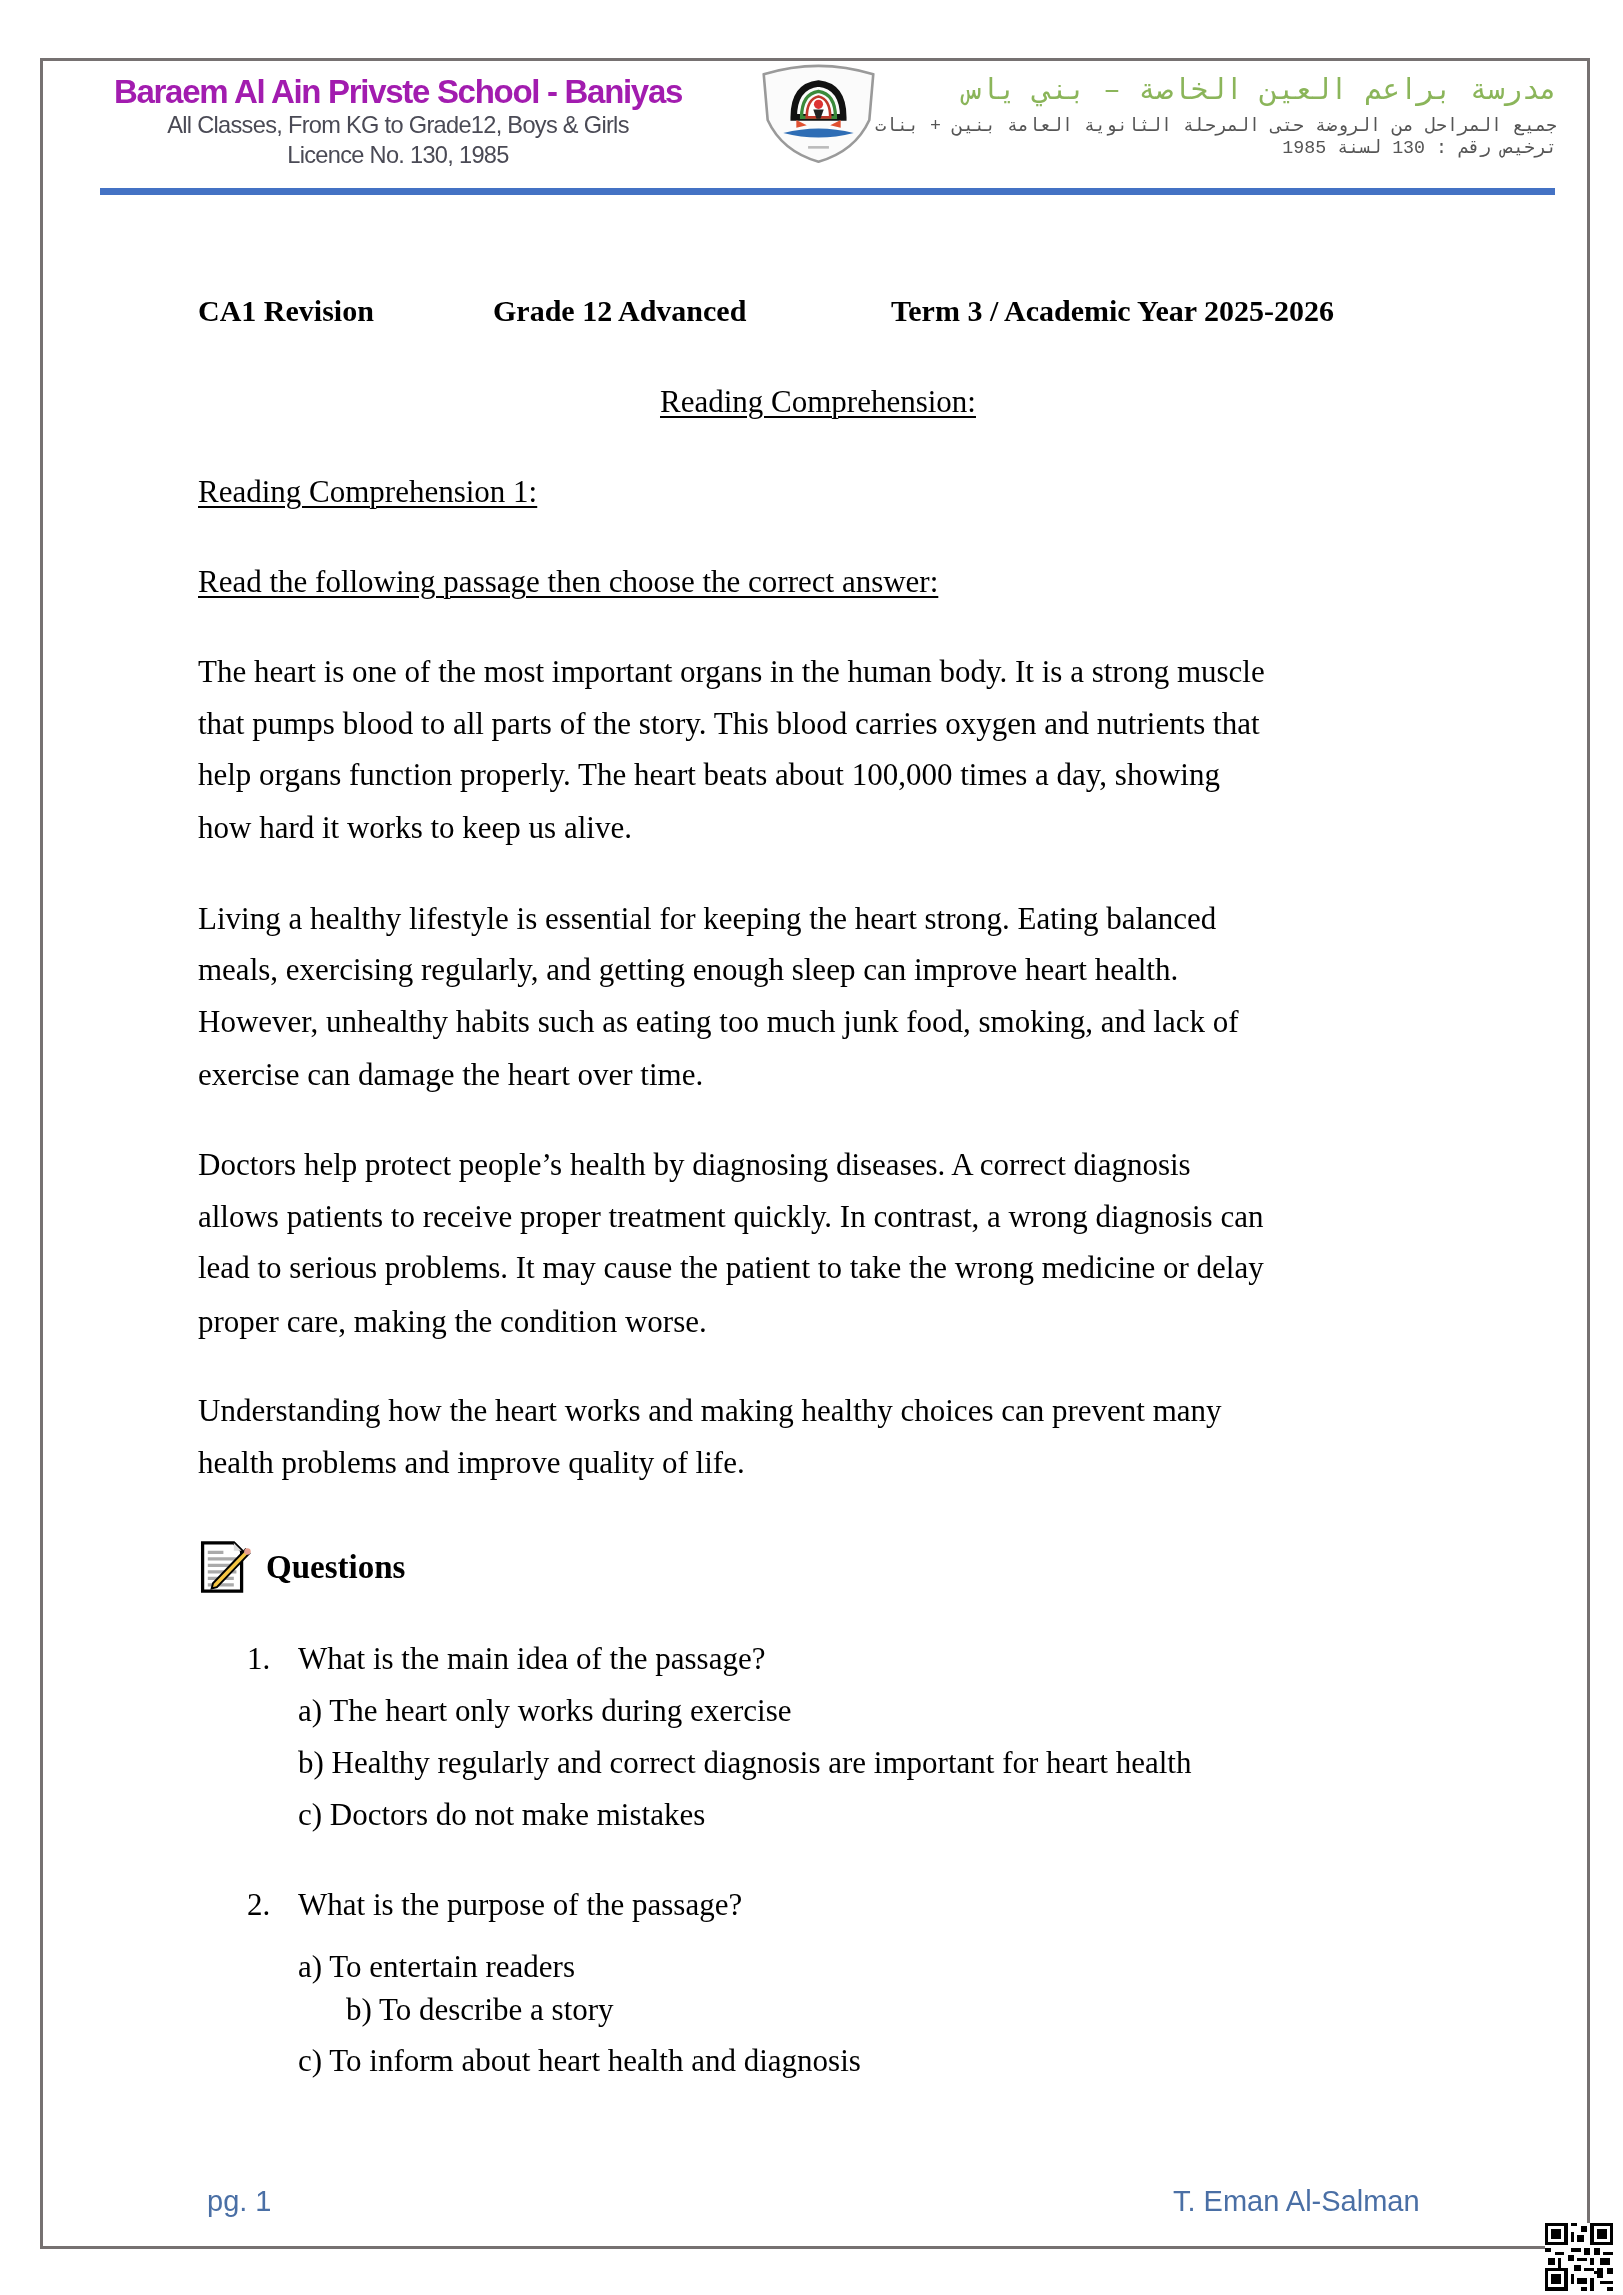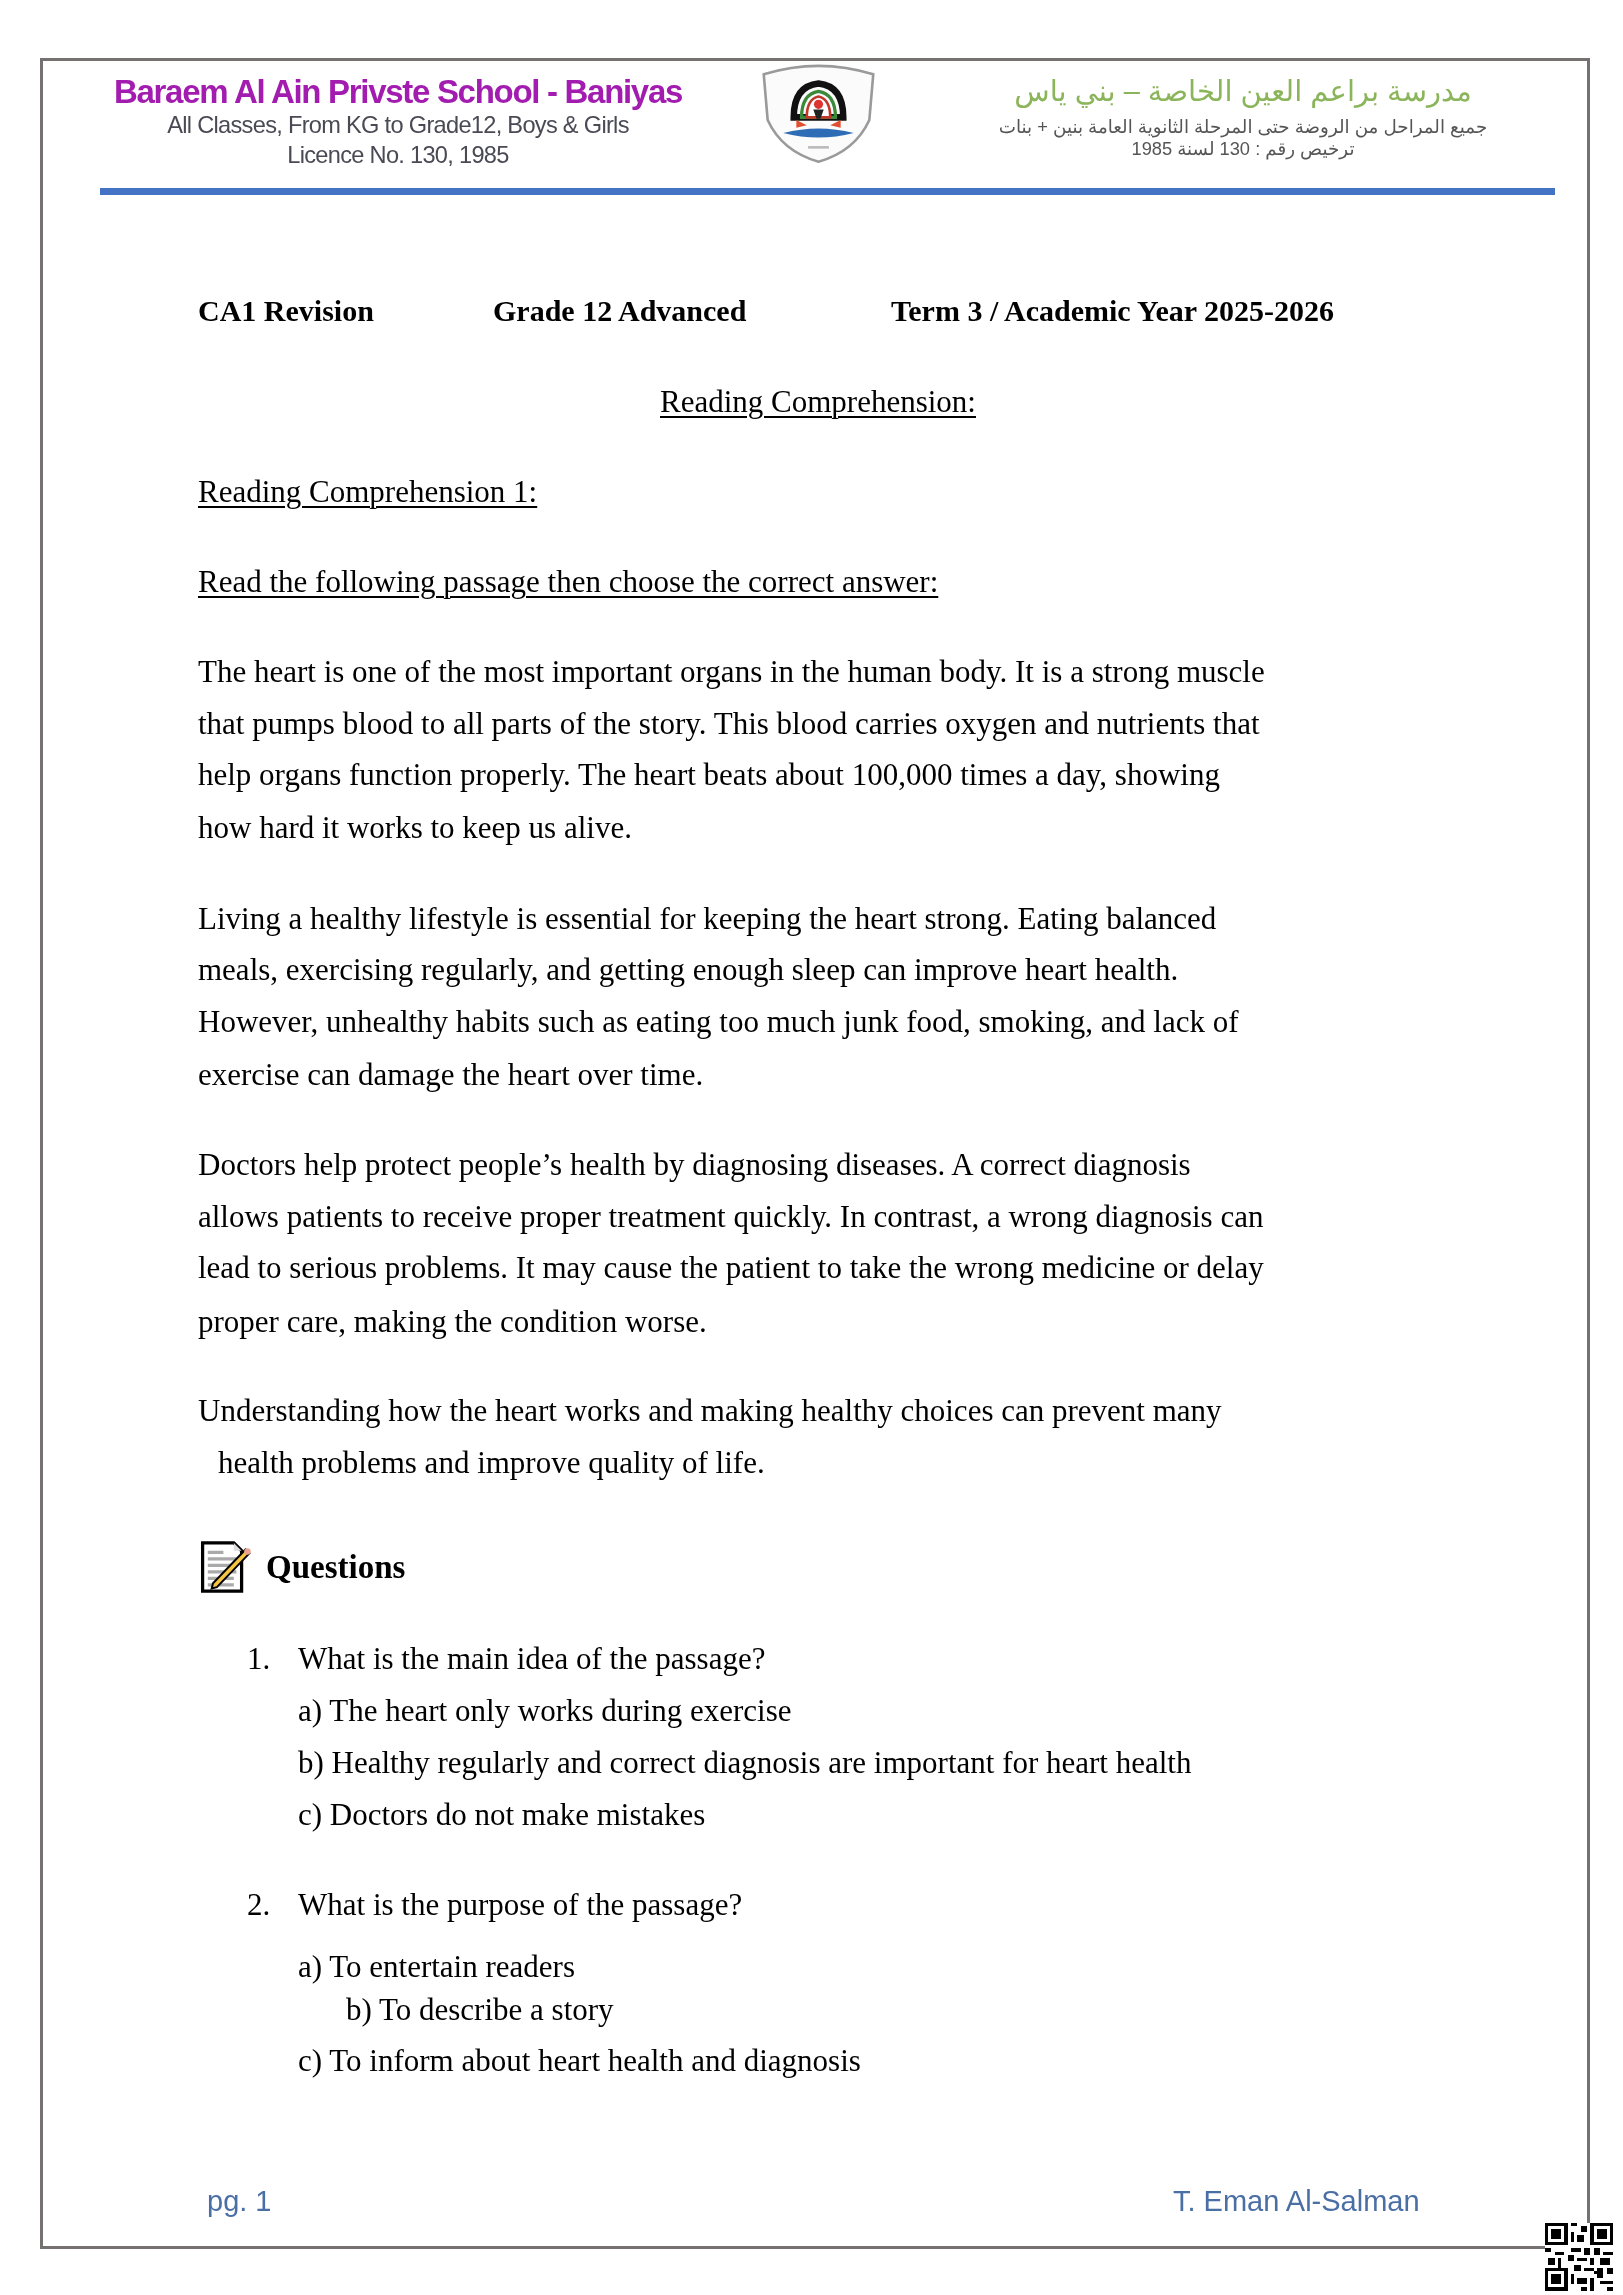--- a/index.html
+++ b/index.html
@@ -4,21 +4,21 @@
 <style>
   html, body { margin: 0; padding: 0; background: #ffffff; }
   body { width: 1623px; height: 2295px; position: relative; overflow: hidden; }
   .abs { position: absolute; white-space: nowrap; }
   .frame { position: absolute; left: 40px; top: 58px; width: 1550px; height: 2191px;
            border: 3.9px solid #767171; box-sizing: border-box; }
   .blue-rule { position: absolute; left: 100px; top: 188px; width: 1455px; height: 6.5px; background: #4472c4; }
   .en-head { font-family: "Liberation Sans", sans-serif; color: #4a4a55; text-align: center; width: 654px; left: 71px; }
   .en-title { font-weight: bold; font-size: 33px; color: #a21caf; letter-spacing: -1.3px; line-height: 39px; }
   .en-sub { font-size: 23.6px; line-height: 29px; letter-spacing: -0.7px; }
-  .ar-head { font-family: Liberation Sans, sans-serif; direction: rtl; text-align: center; width: 628px; left: 929px; color: #555; }
+  .ar-head { font-family: Liberation Mono, monospace; direction: rtl; width: 628px; left: 929px; color: #555; }
   .ar-title { font-size: 29px; color: #8bb55a; line-height: 37px; }
   .ar-sub { font-size: 18.3px; line-height: 23.6px; }
   .serif { font-family: "Liberation Serif", serif; color: #000; }
   .title-row { font-size: 30px; font-weight: bold; line-height: 39px; }
   .body-text { font-size: 31px; line-height: 37px; }
   .u { text-decoration: underline; text-decoration-thickness: 2px; text-underline-offset: 3.9px; }
   .footer { font-family: "Liberation Sans", sans-serif; color: #4a6fa5; font-size: 29px; line-height: 26px; }
   .shield { position: absolute; left: 757px; top: 60px; width: 123px; height: 103px; }
   .qr { position: absolute; left: 1545px; top: 2222px; width: 68px; height: 69px; }
   .q-icon { position: absolute; left: 200px; top: 1540px; width: 52px; height: 54px; }
@@ -70,21 +70,21 @@
 <div class="abs serif body-text" style="left:198px; top:951px;">meals, exercising regularly, and getting enough sleep can improve heart health.</div>
 <div class="abs serif body-text" style="left:198px; top:1003px;">However, unhealthy habits such as eating too much junk food, smoking, and lack of</div>
 <div class="abs serif body-text" style="left:198px; top:1056px;">exercise can damage the heart over time.</div>
 
 <div class="abs serif body-text" style="left:198px; top:1146px;text-align:center;">Doctors help protect people’s health by diagnosing diseases. A correct diagnosis</div>
 <div class="abs serif body-text" style="left:198px; top:1198px;">allows patients to receive proper treatment quickly. In contrast, a wrong diagnosis can</div>
 <div class="abs serif body-text" style="left:198px; top:1249px;">lead to serious problems. It may cause the patient to take the wrong medicine or delay</div>
 <div class="abs serif body-text" style="left:198px; top:1303px;">proper care, making the condition worse.</div>
 
 <div class="abs serif body-text" style="left:198px; top:1392px;">Understanding how the heart works and making healthy choices can prevent many</div>
-<div class="abs serif body-text" style="left:198px; top:1444px;margin-left:20px;">health problems and improve quality of life.</div>
+<div class="abs serif body-text" style="left:198px; top:1444px;">health problems and improve quality of life.</div>
 
 <svg class="q-icon" viewBox="0 0 80 82">
   <path d="M4 4 L52 4 L64 16 L64 78 L4 78 Z" fill="#fff" stroke="#000" stroke-width="5"></path>
   <path d="M52 4 L52 16 L64 16" fill="#ddd"></path>
   <rect x="12" y="16" width="24" height="5" fill="#aaa"></rect>
   <rect x="12" y="26" width="44" height="5" fill="#aaa"></rect>
   <rect x="12" y="36" width="44" height="5" fill="#aaa"></rect>
   <rect x="12" y="46" width="44" height="5" fill="#aaa"></rect>
   <rect x="12" y="56" width="40" height="5" fill="#aaa"></rect>
   <rect x="12" y="66" width="40" height="5" fill="#aaa"></rect>

